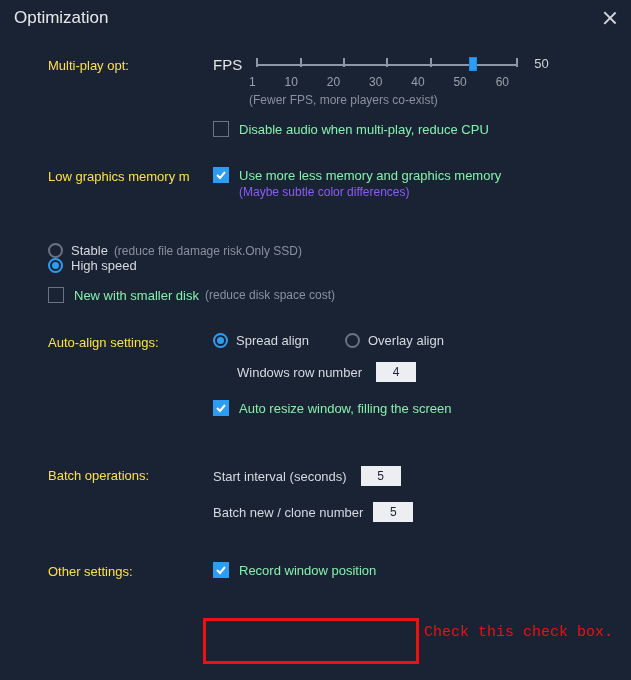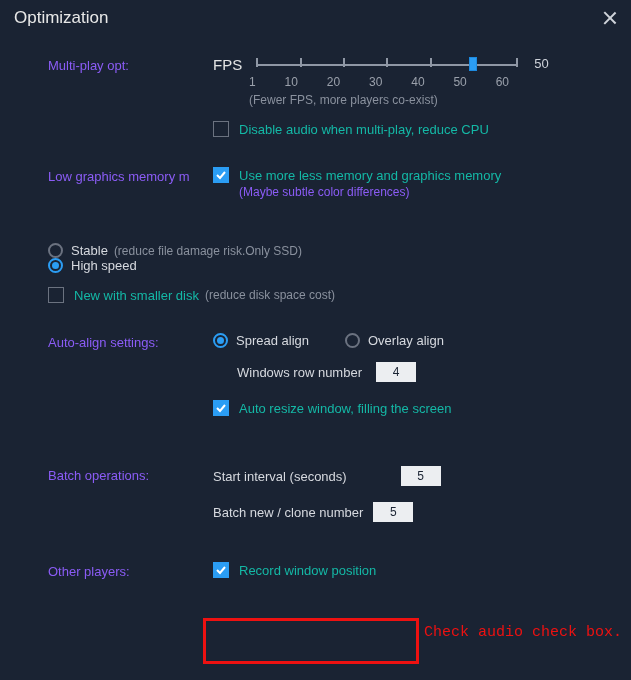--- a/index.html
+++ b/index.html
@@ -38,21 +38,21 @@
 
   .content { padding: 20px 28px 10px 48px; }
   .row {
     display: flex;
     align-items: flex-start;
     margin-bottom: 8px;
   }
   .label-col {
     width: 165px;
     flex-shrink: 0;
-    color: #8b5cf6;
+    color: #fde047;
     font-size: 13px;
     padding-top: 2px;
   }
   .ctrl-col { flex: 1; }
 
   
   .slider-wrap { display: flex; align-items: flex-start; }
   .fps-lbl { font-size: 15px; color: #e5e5e5; margin-right: 14px; margin-top: 0px; }
   .slider {
     position: relative;
@@ -88,21 +88,21 @@
   .cb-line.first { margin-top: 0; }
   .cb {
     width: 16px; height: 16px; border: 1px solid #6b7280;
     background: transparent; display: inline-flex;
     align-items: center; justify-content: center;
     flex-shrink: 0;
   }
   .cb.checked { background: #2b9df4; border-color: #2b9df4; }
   .cb.checked svg { display: block; }
   .cb svg { display: none; width: 12px; height: 12px; }
-  .cb-label { margin-left: 10px; color: #14b8a6; }
+  .cb-label { margin-left: 10px; color: #86efac; }
   .cb-sub { color: #8a919e; margin-left: 6px; font-size: 12px; }
 
   
   .radio-line { display: flex; align-items: center; margin-top: 8px; }
   .radio-line.first { margin-top: 0; }
   .radio-group-row { display: flex; align-items: center; gap: 36px; }
   .radio {
     width: 15px; height: 15px; border: 2px solid #6b7280;
     border-radius: 50%; display: inline-flex;
     align-items: center; justify-content: center;
@@ -264,44 +264,44 @@
           <span class="cb-label">Auto resize window, filling the screen</span>
         </div>
       </div>
     </div>
   </div>
 
   <div class="section" style="margin-bottom:40px;">
     <div class="row">
       <div class="label-col">Batch operations:</div>
       <div class="ctrl-col">
-        <div class="inline-field" style="margin-top:0;gap:40px;">
+        <div class="inline-field" style="margin-top:0;">
           <span class="fld-lbl">Start interval (seconds)</span>
           <span class="num-input">5</span>
         </div>
         <div class="inline-field" style="margin-top:16px;">
           <span class="fld-lbl">Batch new / clone number</span>
           <span class="num-input" style="margin-left:10px;">5</span>
         </div>
       </div>
     </div>
   </div>
 
   <div class="section">
     <div class="row">
-      <div class="label-col">Other players:</div>
+      <div class="label-col">Other settings:</div>
       <div class="ctrl-col">
         <div class="cb-line first">
           <span class="cb checked">
             <svg viewBox="0 0 12 12">
                 <path d="M2 6 L5 9 L10 3" stroke="#fff" stroke-width="2" fill="none"></path>
               </svg>
           </span>
           <span class="cb-label">Record window position</span>
         </div>
       </div>
     </div>
   </div>
 
 </div>
 
 <div class="anno-box"></div>
-<div class="anno-text">Check audio check box.</div>
+<div class="anno-text">Check this check box.</div>
 
 </body></html>

